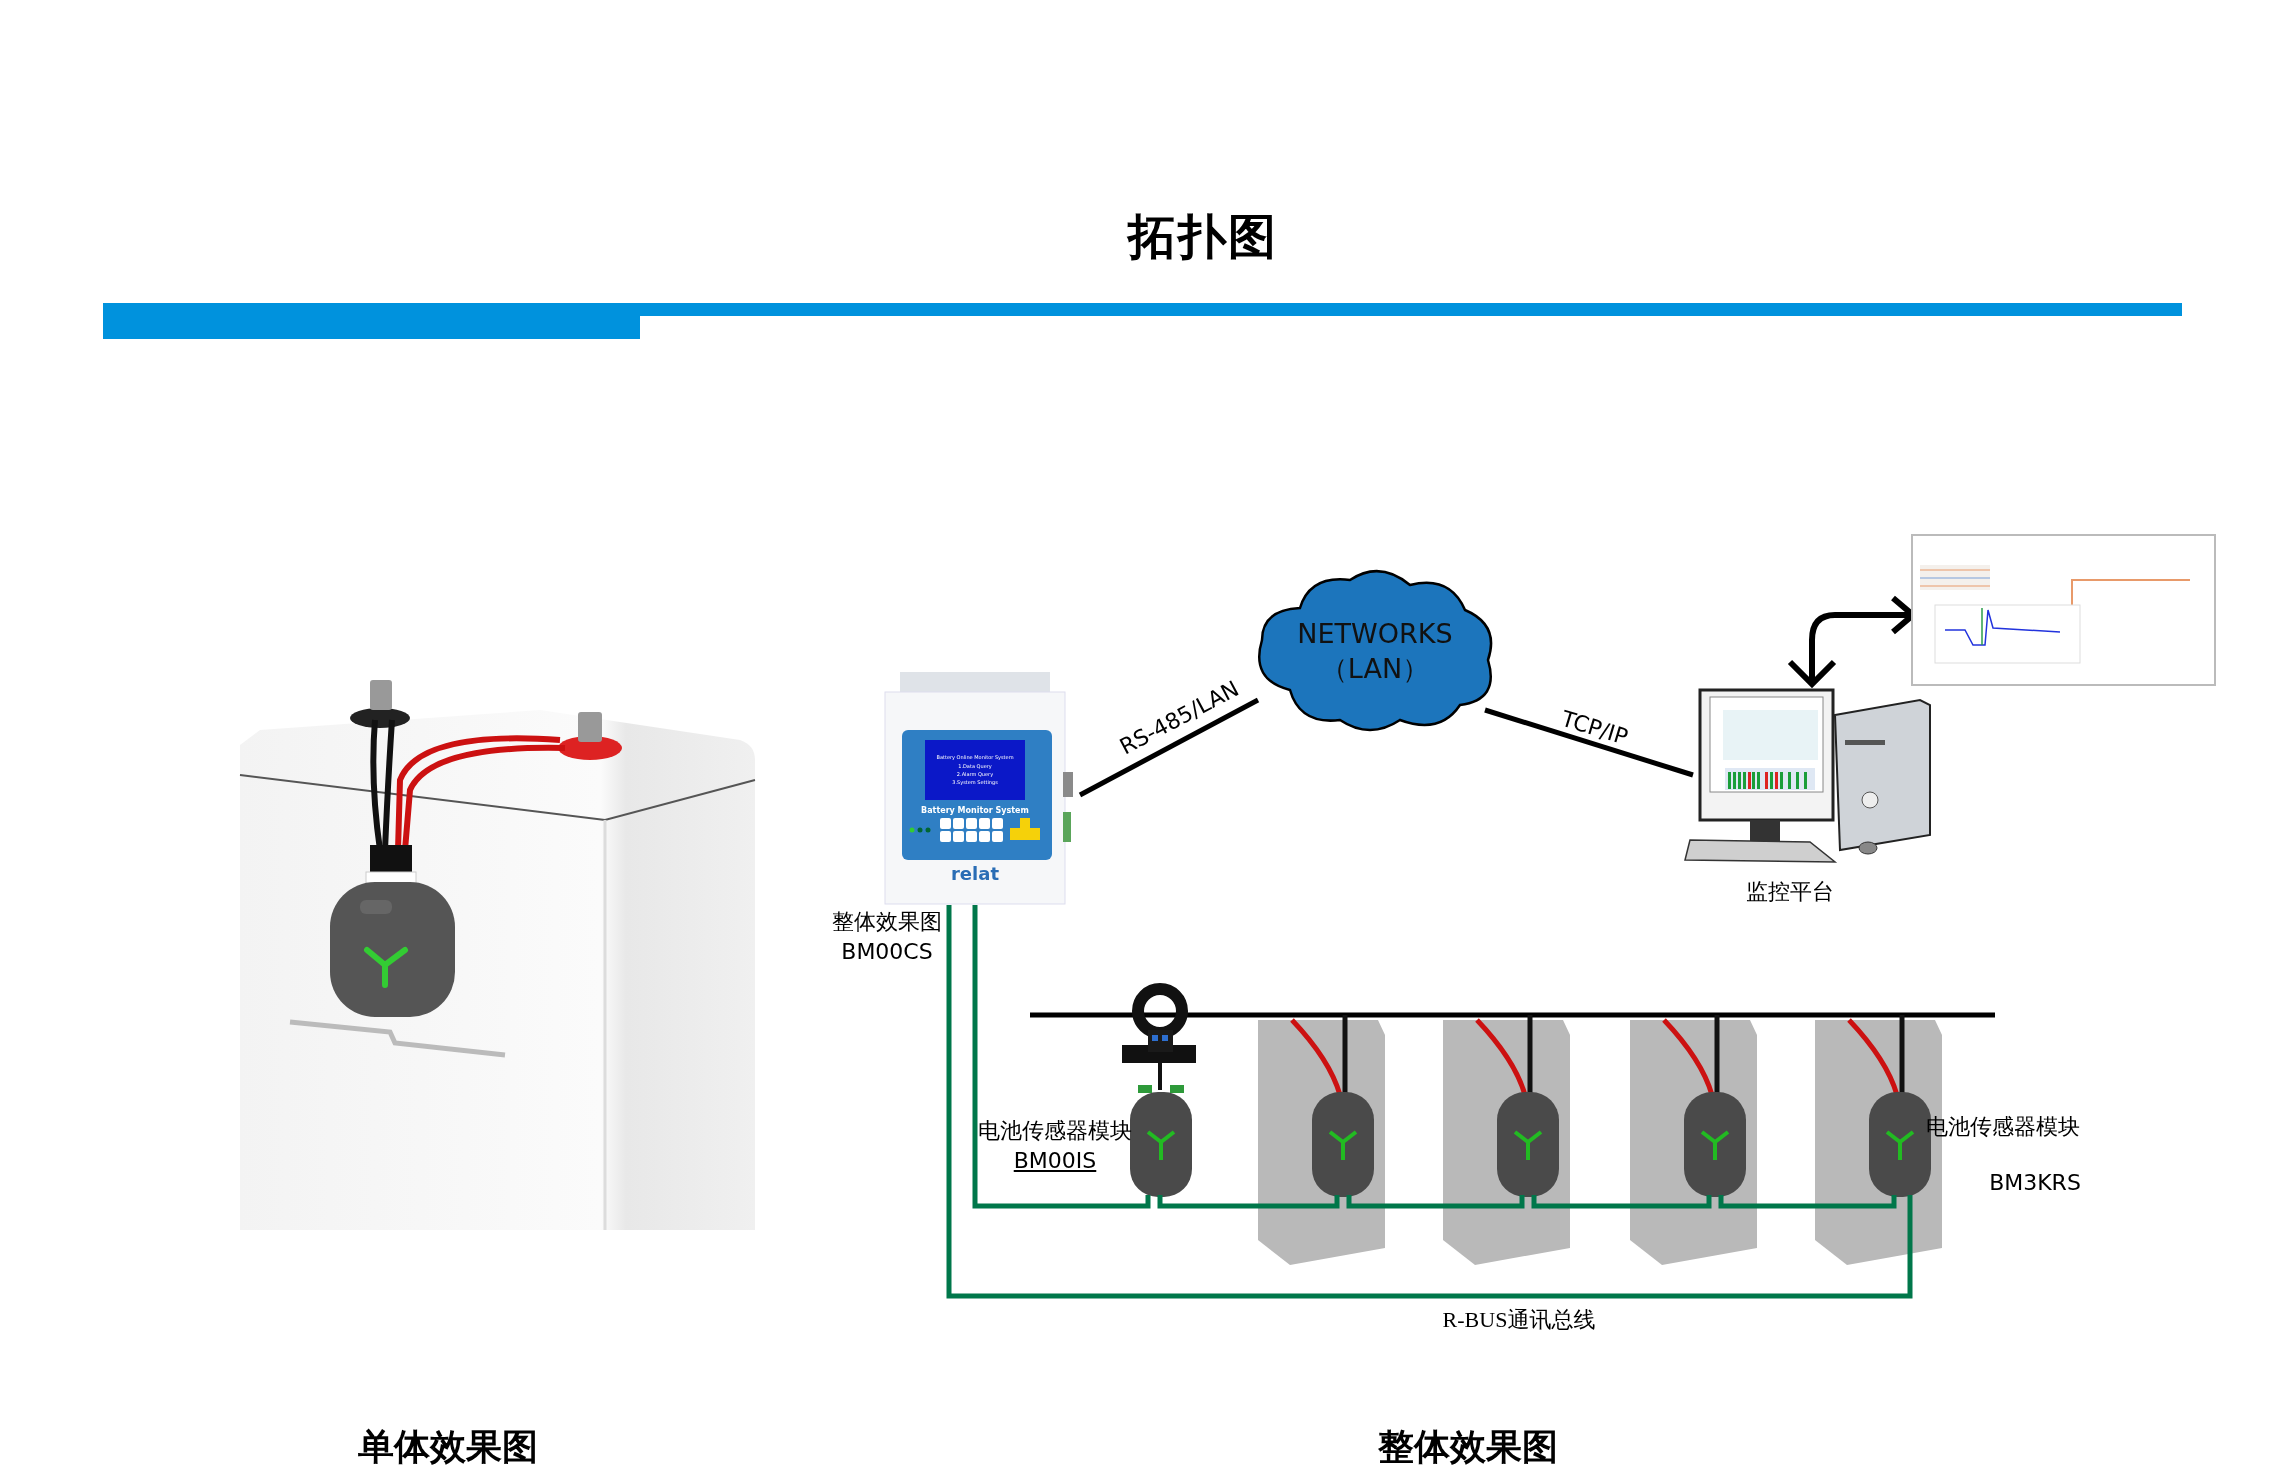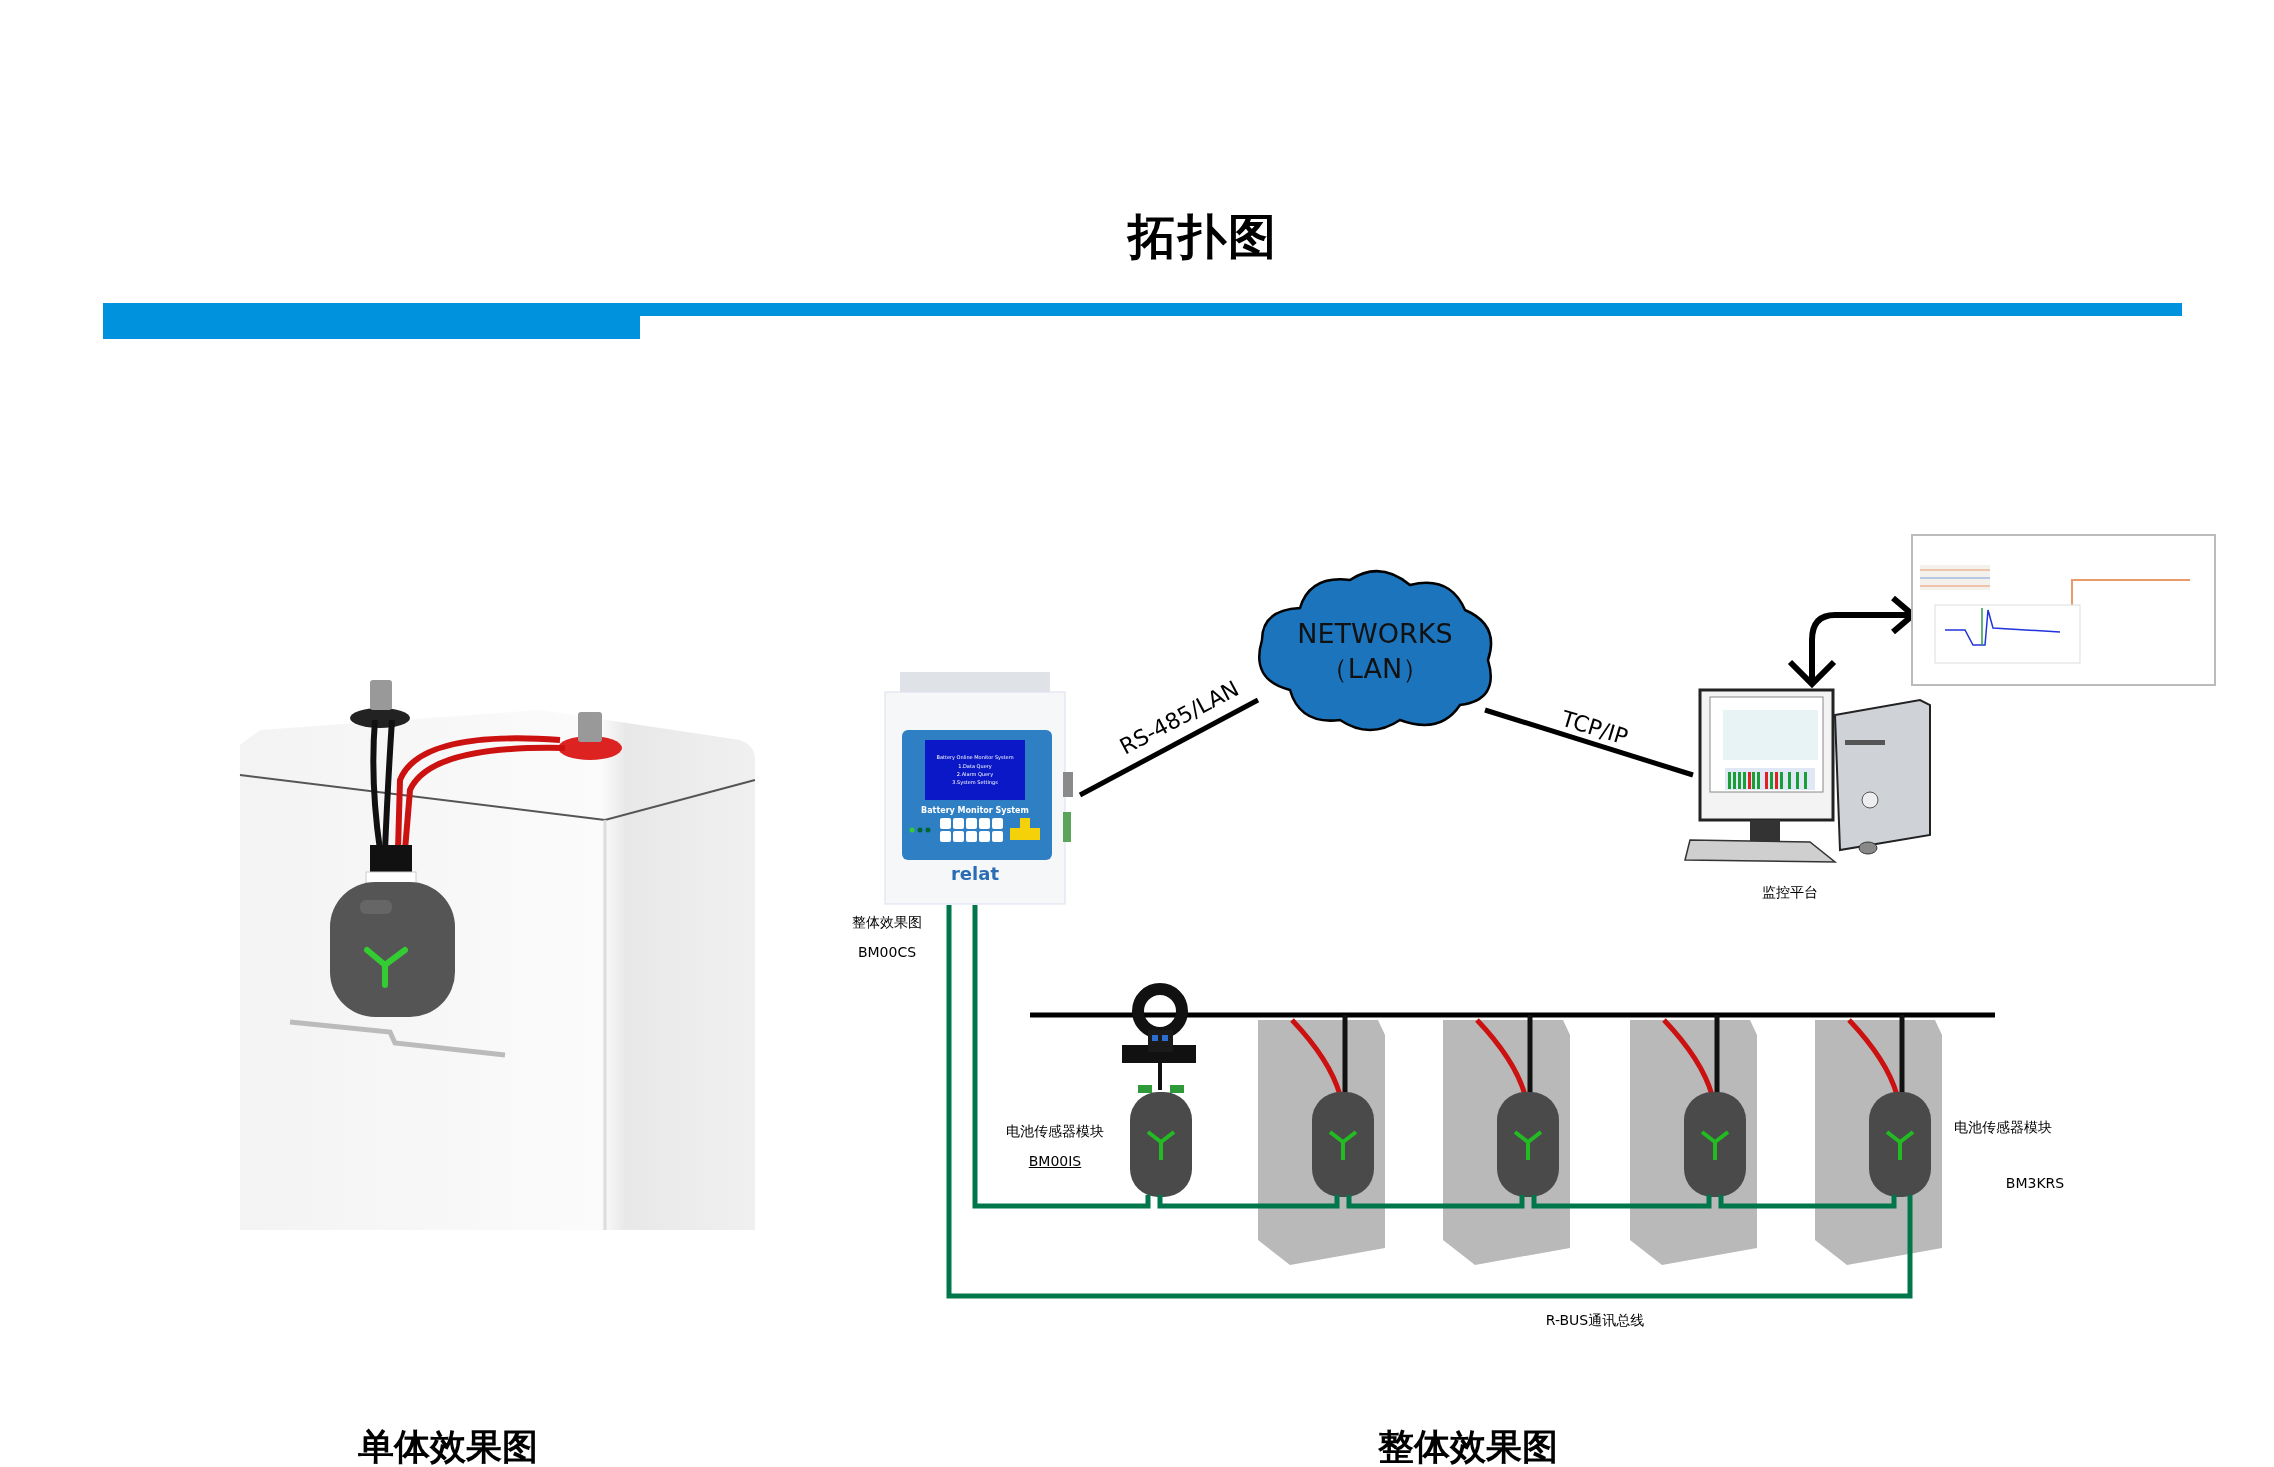--- a/index.html
+++ b/index.html
@@ -1,21 +1,21 @@
 <!DOCTYPE html>
 <html><head>
 <meta charset="utf-8">
 <style>
   html,body{margin:0;padding:0;background:#fff;}
   body{width:2274px;height:1467px;position:relative;overflow:hidden;font-family:"DejaVu Sans","Liberation Sans",sans-serif;color:#000;}
   .abs{position:absolute;}
   .title{left:0;width:2406px;top:205px;text-align:center;font-size:48px;font-weight:bold;letter-spacing:2px;}
   .bar-thin{left:103px;top:303px;width:2079px;height:13px;background:#0092DD;}
   .bar-thick{left:103px;top:303px;width:537px;height:36px;background:#0092DD;}
-  .lbl{font-size:14px;line-height:30px;text-align:center;white-space:nowrap;}
+  .lbl{font-size:22px;line-height:30px;text-align:center;white-space:nowrap;}
   .caption{font-size:36px;font-weight:bold;top:1423px;white-space:nowrap;}
   svg text{font-family:"DejaVu Sans","Liberation Sans",sans-serif;}
 </style>
 </head>
 <body>
 
 <div class="abs title">拓扑图</div>
 <div class="abs bar-thin"></div>
 <div class="abs bar-thick"></div>
 
@@ -220,16 +220,16 @@
     <path d="M1534 1195 L1534 1206 L1709 1206 L1709 1195"></path>
     <path d="M1721 1195 L1721 1206 L1894 1206 L1894 1195"></path>
     <path d="M949 905 L949 1296 L1910 1296 L1910 1195"></path>
   </g>
 </svg>
 
 <div class="abs lbl" style="left:975px;top:1116px;width:160px;">电池传感器模块</div>
 <div class="abs lbl" style="left:975px;top:1146px;width:160px;text-decoration:underline;">BM00IS</div>
 <div class="abs lbl" style="left:1908px;top:1112px;width:190px;">电池传感器模块</div>
 <div class="abs lbl" style="left:1940px;top:1168px;width:190px;">BM3KRS</div>
-<div class="abs lbl" style="left:1495px;top:1305px;width:200px;">R-BUS通讯总线</div>
+<div class="abs lbl" style="left:1419px;top:1305px;width:200px;font-family:Liberation Serif, serif;">R-BUS通讯总线</div>
 
 <div class="abs caption" style="left:358px;">单体效果图</div>
 <div class="abs caption" style="left:1378px;">整体效果图</div>
 
 </body></html>

